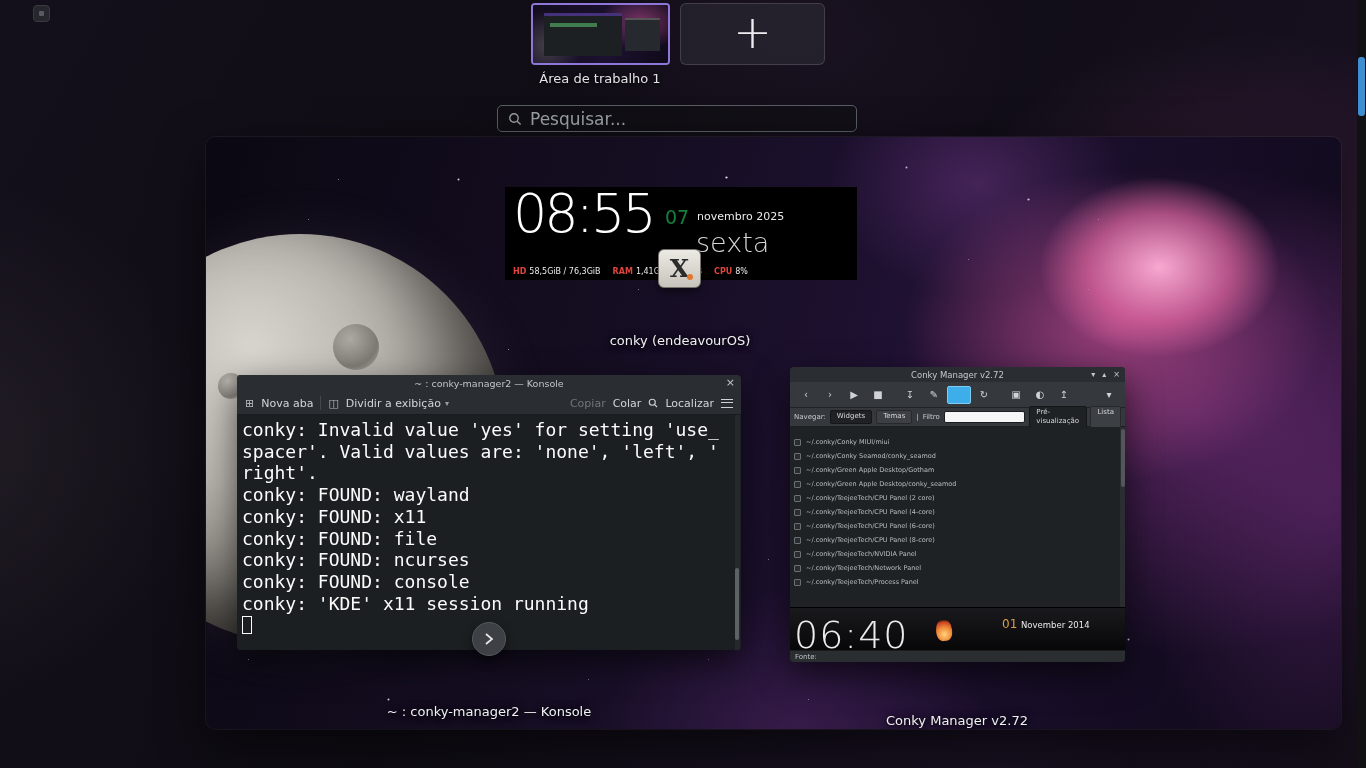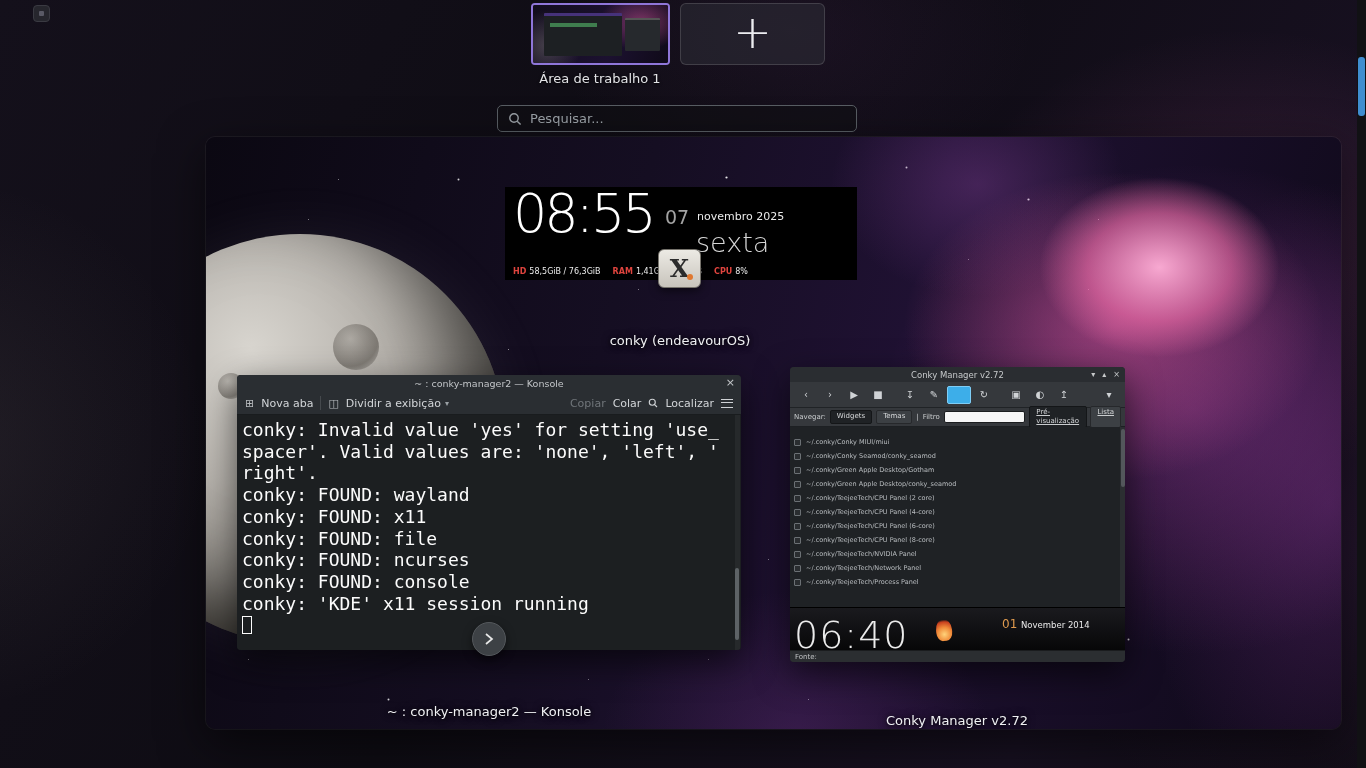--- a/index.html
+++ b/index.html
@@ -42,21 +42,21 @@
     display:flex; align-items:center; justify-content:center; }
   .add-desk .plus { font-size:46px; font-weight:200; color:#ececf0; line-height:1; margin-top:-4px; }
 
   .desk-label { position:absolute; left:519px; top:71px; width:162px; text-align:center;
     font-size:13px; color:#e2e3e6; text-shadow:0 1px 3px rgba(0,0,0,.8); }
 
   .search { position:absolute; left:497px; top:105px; width:360px; height:27px;
     border-radius:5px; background:rgba(16,16,20,.55); border:1px solid #585d63;
     display:flex; align-items:center; padding:0 10px; gap:8px; }
   .search input { flex:1; background:transparent; border:none; outline:none;
-    font-size:13px; color:#cfd2d6; font-family:inherit; }
+    font-size:17px; color:#cfd2d6; font-family:inherit; }
   .search input::placeholder { color:#9aa0a6; }
 
   
   .workspace { position:absolute; left:206px; top:137px; width:1135px; height:592px;
     border-radius:9px; overflow:hidden;
     box-shadow:0 0 0 1px rgba(255,255,255,.05), 0 14px 46px rgba(0,0,0,.55); }
   .wp-base { position:absolute; inset:0;
     background:linear-gradient(105deg,#0b0812 0%,#150e22 35%,#1f1132 58%,#0e0918 100%); }
   .wp-nebula { position:absolute; inset:0;
     background:
@@ -93,21 +93,21 @@
     background:radial-gradient(circle at 38% 32%, rgba(70,65,58,.15), rgba(55,50,44,.45) 65%, rgba(40,36,32,.2) 80%, transparent); }
   .c1 { left:58%; top:22%; width:46px; height:46px; }
   .c2 { left:40%; top:58%; width:64px; height:64px; }
   .c3 { left:70%; top:66%; width:34px; height:34px; }
   .c4 { left:30%; top:34%; width:26px; height:26px; }
 
   
   .clock { position:absolute; left:299px; top:50px; width:352px; height:93px; background:#000; }
   .ck-time { position:absolute; left:8px; top:-4px; font-size:54px; font-weight:200;
     letter-spacing:-3px; color:#fff; line-height:1.15; }
-  .ck-day { position:absolute; left:160px; top:19px; font-size:19px; color:#a3a3a3; }
+  .ck-day { position:absolute; left:160px; top:19px; font-size:19px; color:#15803d; }
   .ck-my { position:absolute; left:192px; top:23px; font-size:11px; color:#eaeaea; }
   .ck-wd { position:absolute; left:191px; top:40px; font-size:27px; font-weight:300; color:#d6d6d6; }
   .ck-stats { position:absolute; left:8px; right:4px; bottom:4px; display:flex; gap:12px;
     font-size:8px; color:#eaeaea; align-items:baseline; white-space:nowrap; }
   .ck-stats b { color:#df443e; font-weight:bold; margin-right:3px;text-align:center; }
 
   
   .conky-ic { position:absolute; left:452px; top:112px; width:43px; height:39px; border-radius:6px;
     background:linear-gradient(#eceae4,#c8c4bc); border:1px solid #76736c;
     box-shadow:0 3px 8px rgba(0,0,0,.5); display:flex; align-items:center; justify-content:center; }
@@ -168,21 +168,21 @@
     font-size:10px; color:#d0d3d6; border-radius:2px; }
   .m-tool.active { background:#3daee9; border:1px solid #7fcdf5; color:#fff; width:24px; }
   .m-tool.gap { margin-left:8px; }
   .m-more { margin-left:auto; }
   .m-filterrow { height:19px; background:#35383c; border-bottom:1px solid #1d2023;
     display:flex; align-items:center; padding:0 4px; gap:4px; font-size:7px; color:#c9ccce; }
   .m-btn { background:#3c4044; border:1px solid #26282b; color:#d6d8da; font-size:7px;
     padding:1px 6px; border-radius:2px; line-height:1.3; }
   .m-btn.pressed { background:#1f2225; border-color:#141618; }
   .m-input { width:92px; height:12px; background:#f6f6f6; border:1px solid #1b1d1f; border-radius:2px; }
-  .m-right { margin-left:auto; display:flex; gap:3px;text-decoration:underline; }
+  .m-right { margin-left:auto; display:flex; gap:3px; }
   .m-list { flex:1; background:#1f2225; position:relative; padding-top:8px; overflow:hidden; }
   .m-row { height:14px; display:flex; align-items:center; gap:5px; padding:0 4px;
     font-size:6.5px; color:#b9bdc0; }
   .m-row.selected { background:linear-gradient(#988bd9,#7c67ca); color:#fff; }
   .cb { width:7px; height:7px; border:1px solid #6b7074; border-radius:1px; background:#2a2d30;
     flex:0 0 auto; position:relative; }
   .m-row.selected .cb { background:#eceaf4; border-color:#45474b; }
   .m-row.checked .cb::after { content:""; position:absolute; left:2px; top:0px; width:2.5px;
     height:5px; border:solid #2c2f33; border-width:0 1.4px 1.4px 0; transform:rotate(40deg); }
   .m-lscroll { position:absolute; right:0; top:0; bottom:0; width:5px; background:#2b2e31; }

